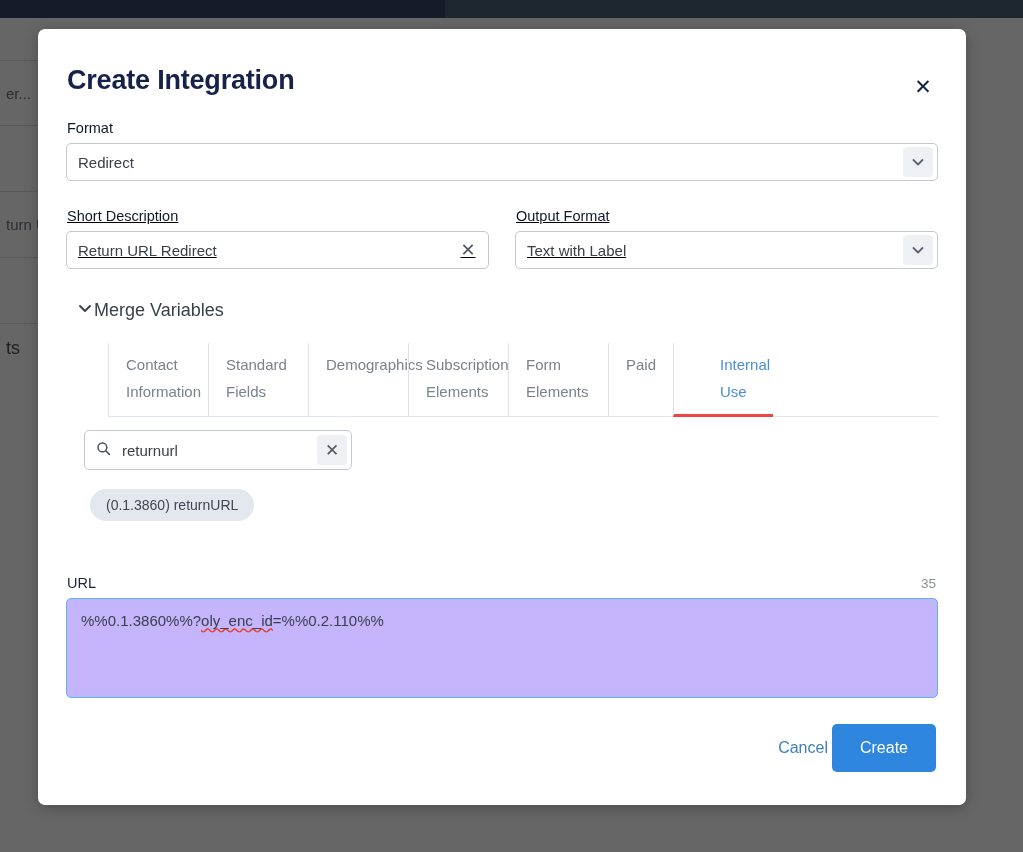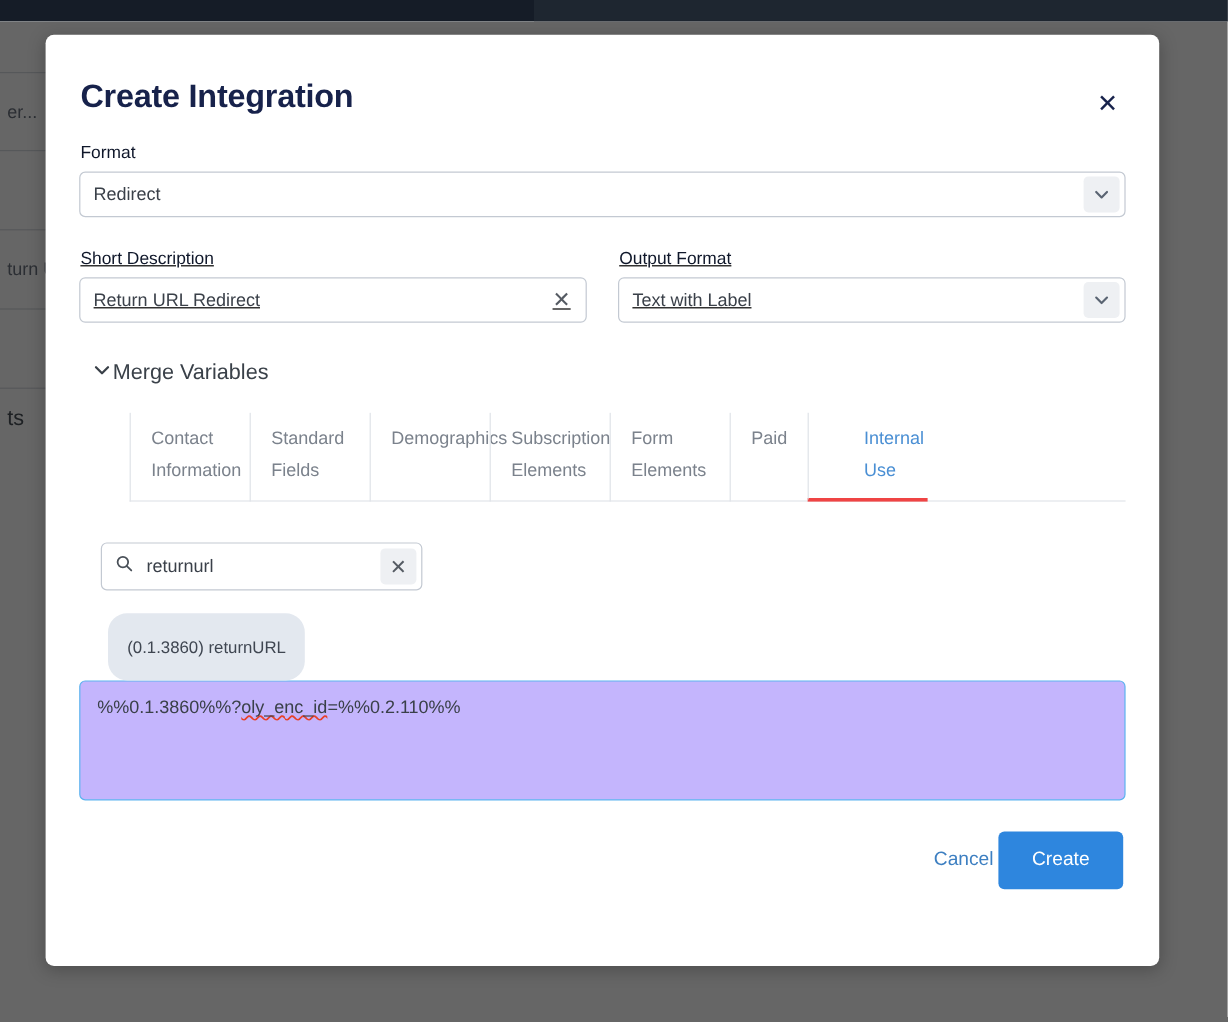--- a/index.html
+++ b/index.html
@@ -195,21 +195,21 @@
     top: 1px;
   }
   .tab:first-child { border-left: 1px solid #dfe3e8; }
   .tab.active {
     color: #4a8fd4;
     border-bottom: 3px solid #ef4444;
     padding-left: 46px;
   }
 
   .search-wrap {
-    margin-top: 34px;
+    margin-top: 13px;
     margin-left: 18px;
     width: 268px;
     height: 40px;
     border: 1px solid #c3c9d2;
     border-radius: 5px;
     display: flex;
     align-items: center;
     padding-left: 11px;
   }
   .search-wrap .term {
@@ -238,21 +238,21 @@
     margin-top: 19px;
     margin-left: 24px;
     display: flex;
     gap: 10px;
   }
   .chip {
     background: #e3e8ef;
     color: #3f4651;
     font-size: 14px;
     border-radius: 16px;
-    padding: 20px 16px;
+    padding: 8px 16px;
     cursor: pointer;
   }
 
   .url-label-row {
     display: flex;
     justify-content: space-between;
     align-items: flex-end;
     margin-top: 54px;
     margin-bottom: 7px;
     padding: 0 2px 0 1px;
@@ -392,20 +392,24 @@
         </svg>
     </span>
     <span class="term">returnurl</span>
     <button class="search-clear">✕</button>
   </div>
 
   <div class="chips">
     <span class="chip">(0.1.3860) returnURL</span>
   </div>
 
+  <div class="url-label-row">
+    <span class="lbl">URL</span>
+    <span class="count">35</span>
+  </div>
   <div class="url-box"><span>%%0.1.3860%%?</span><span class="misspell">oly_enc_id</span><span>=%%0.2.110%%</span></div>
 
   <div class="footer">
     <button class="btn-cancel">Cancel</button>
     <button class="btn-create">Create</button>
   </div>
 
 </div>
 
 </body></html>

